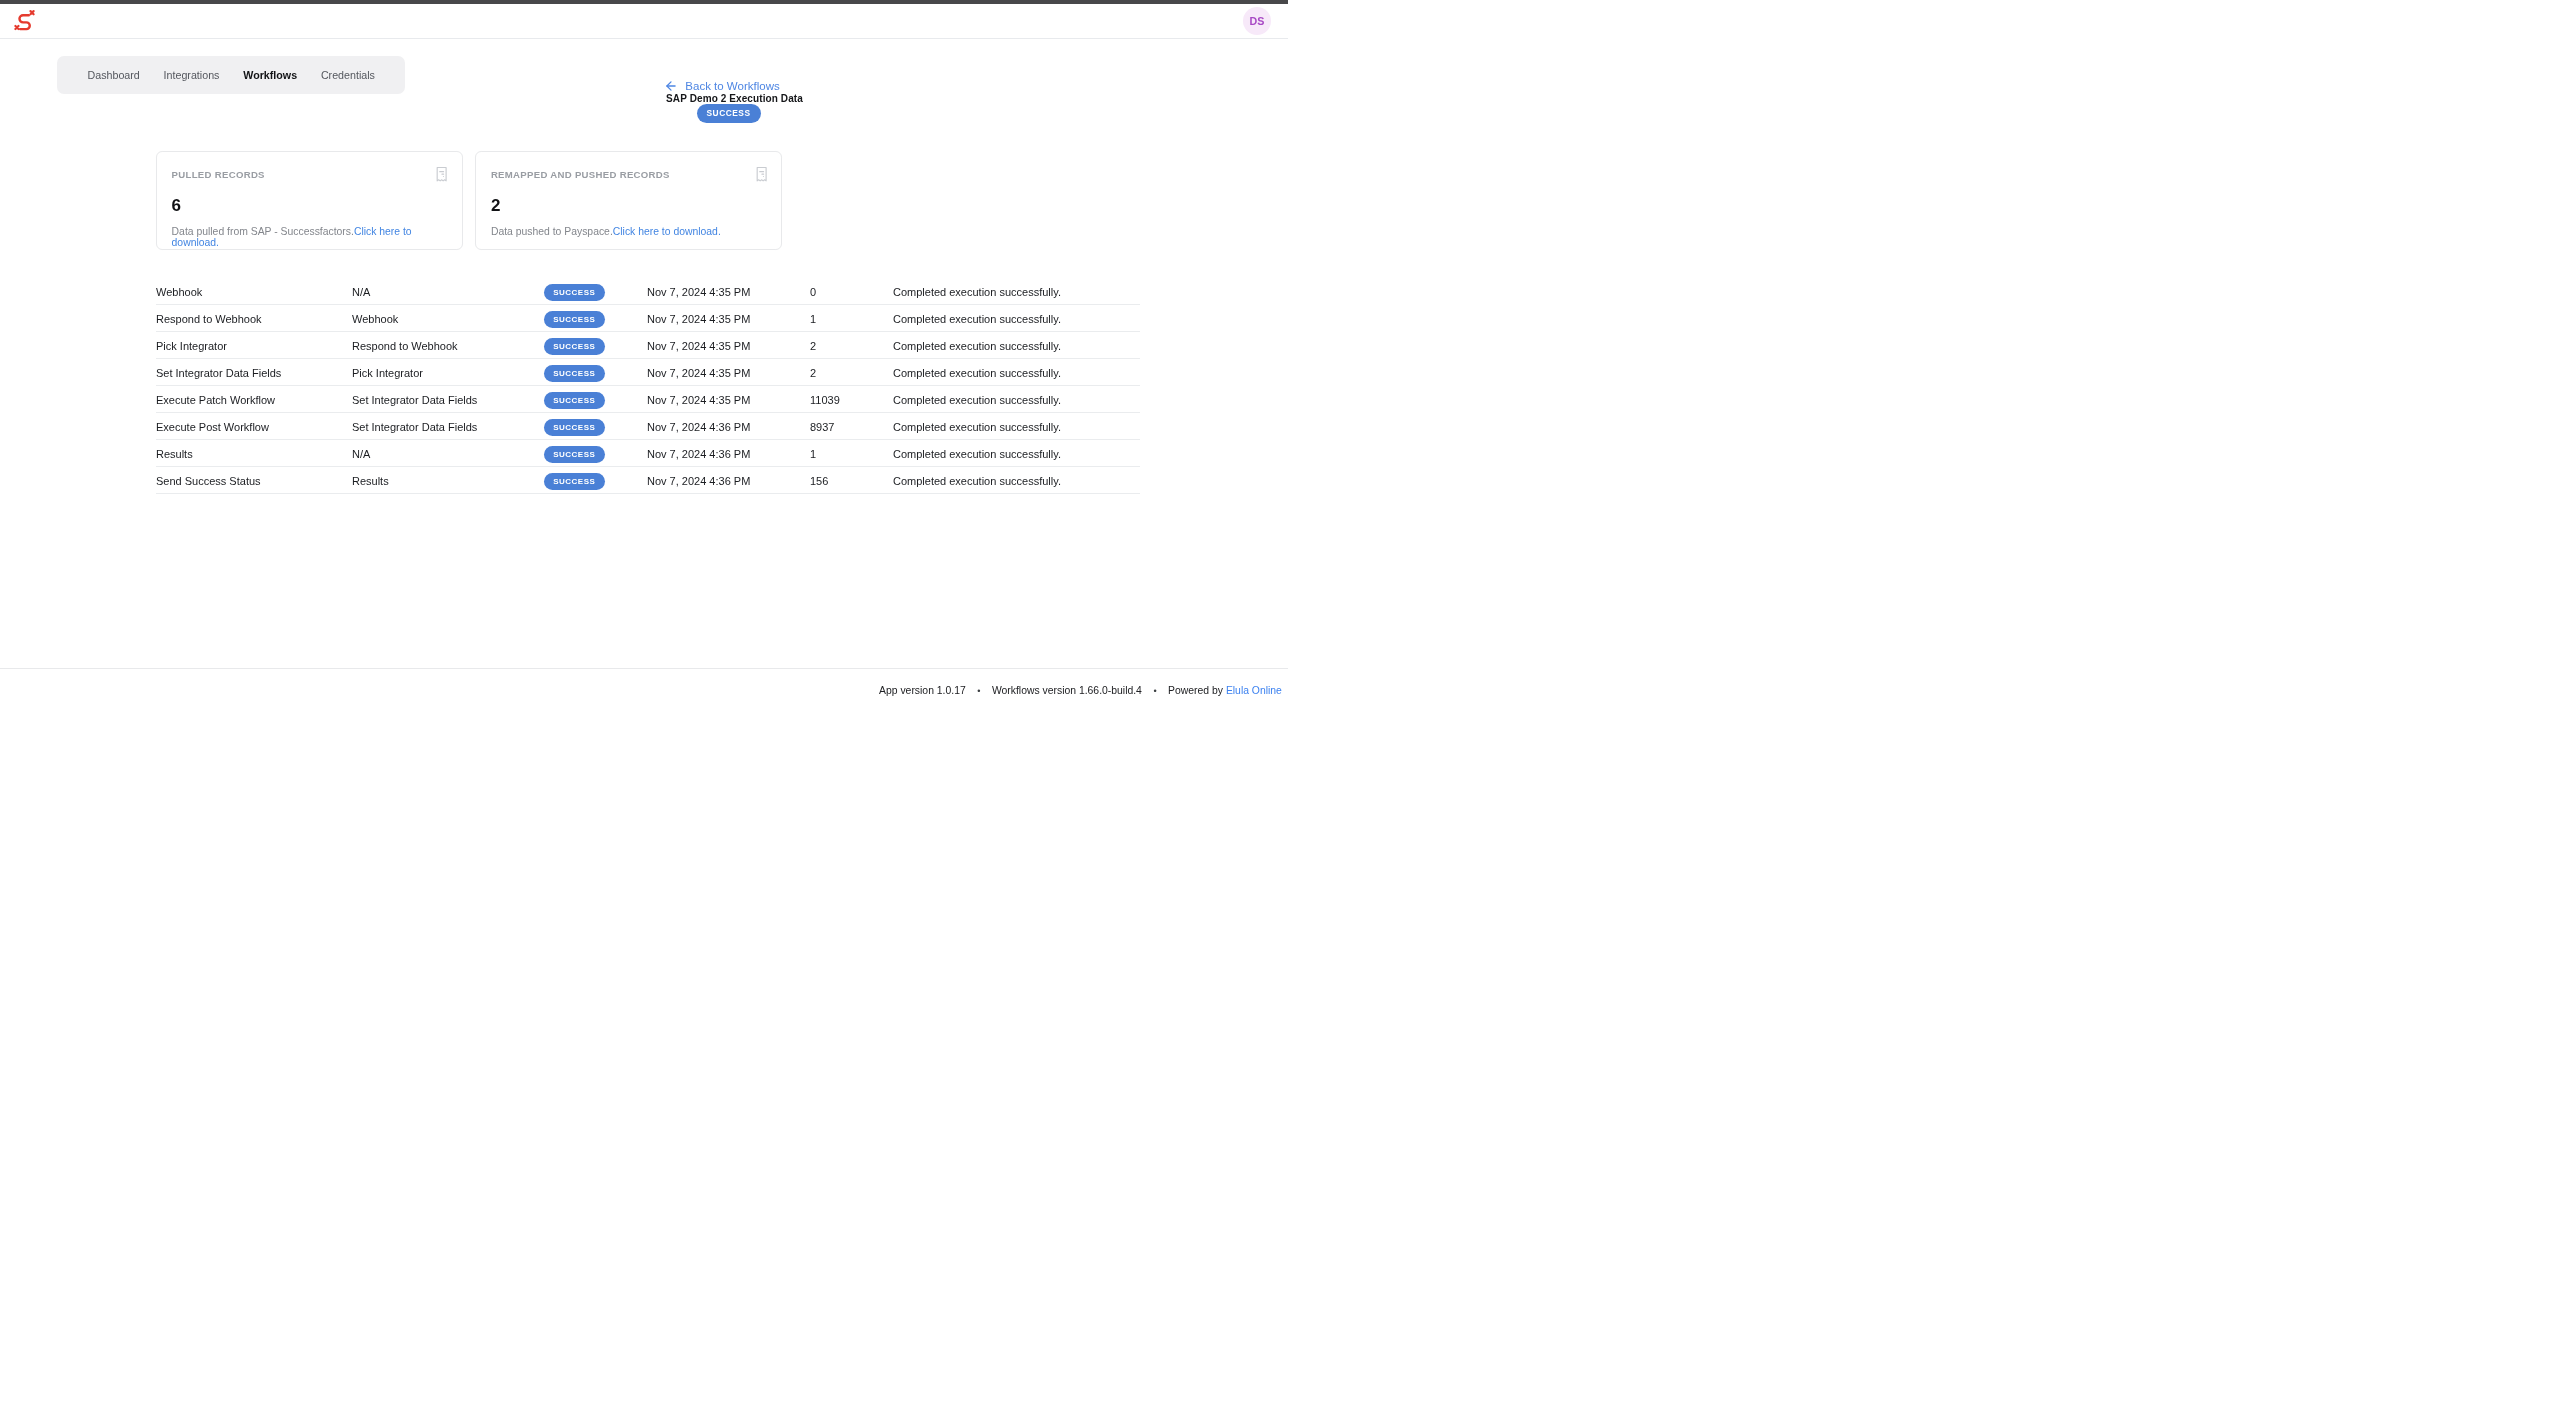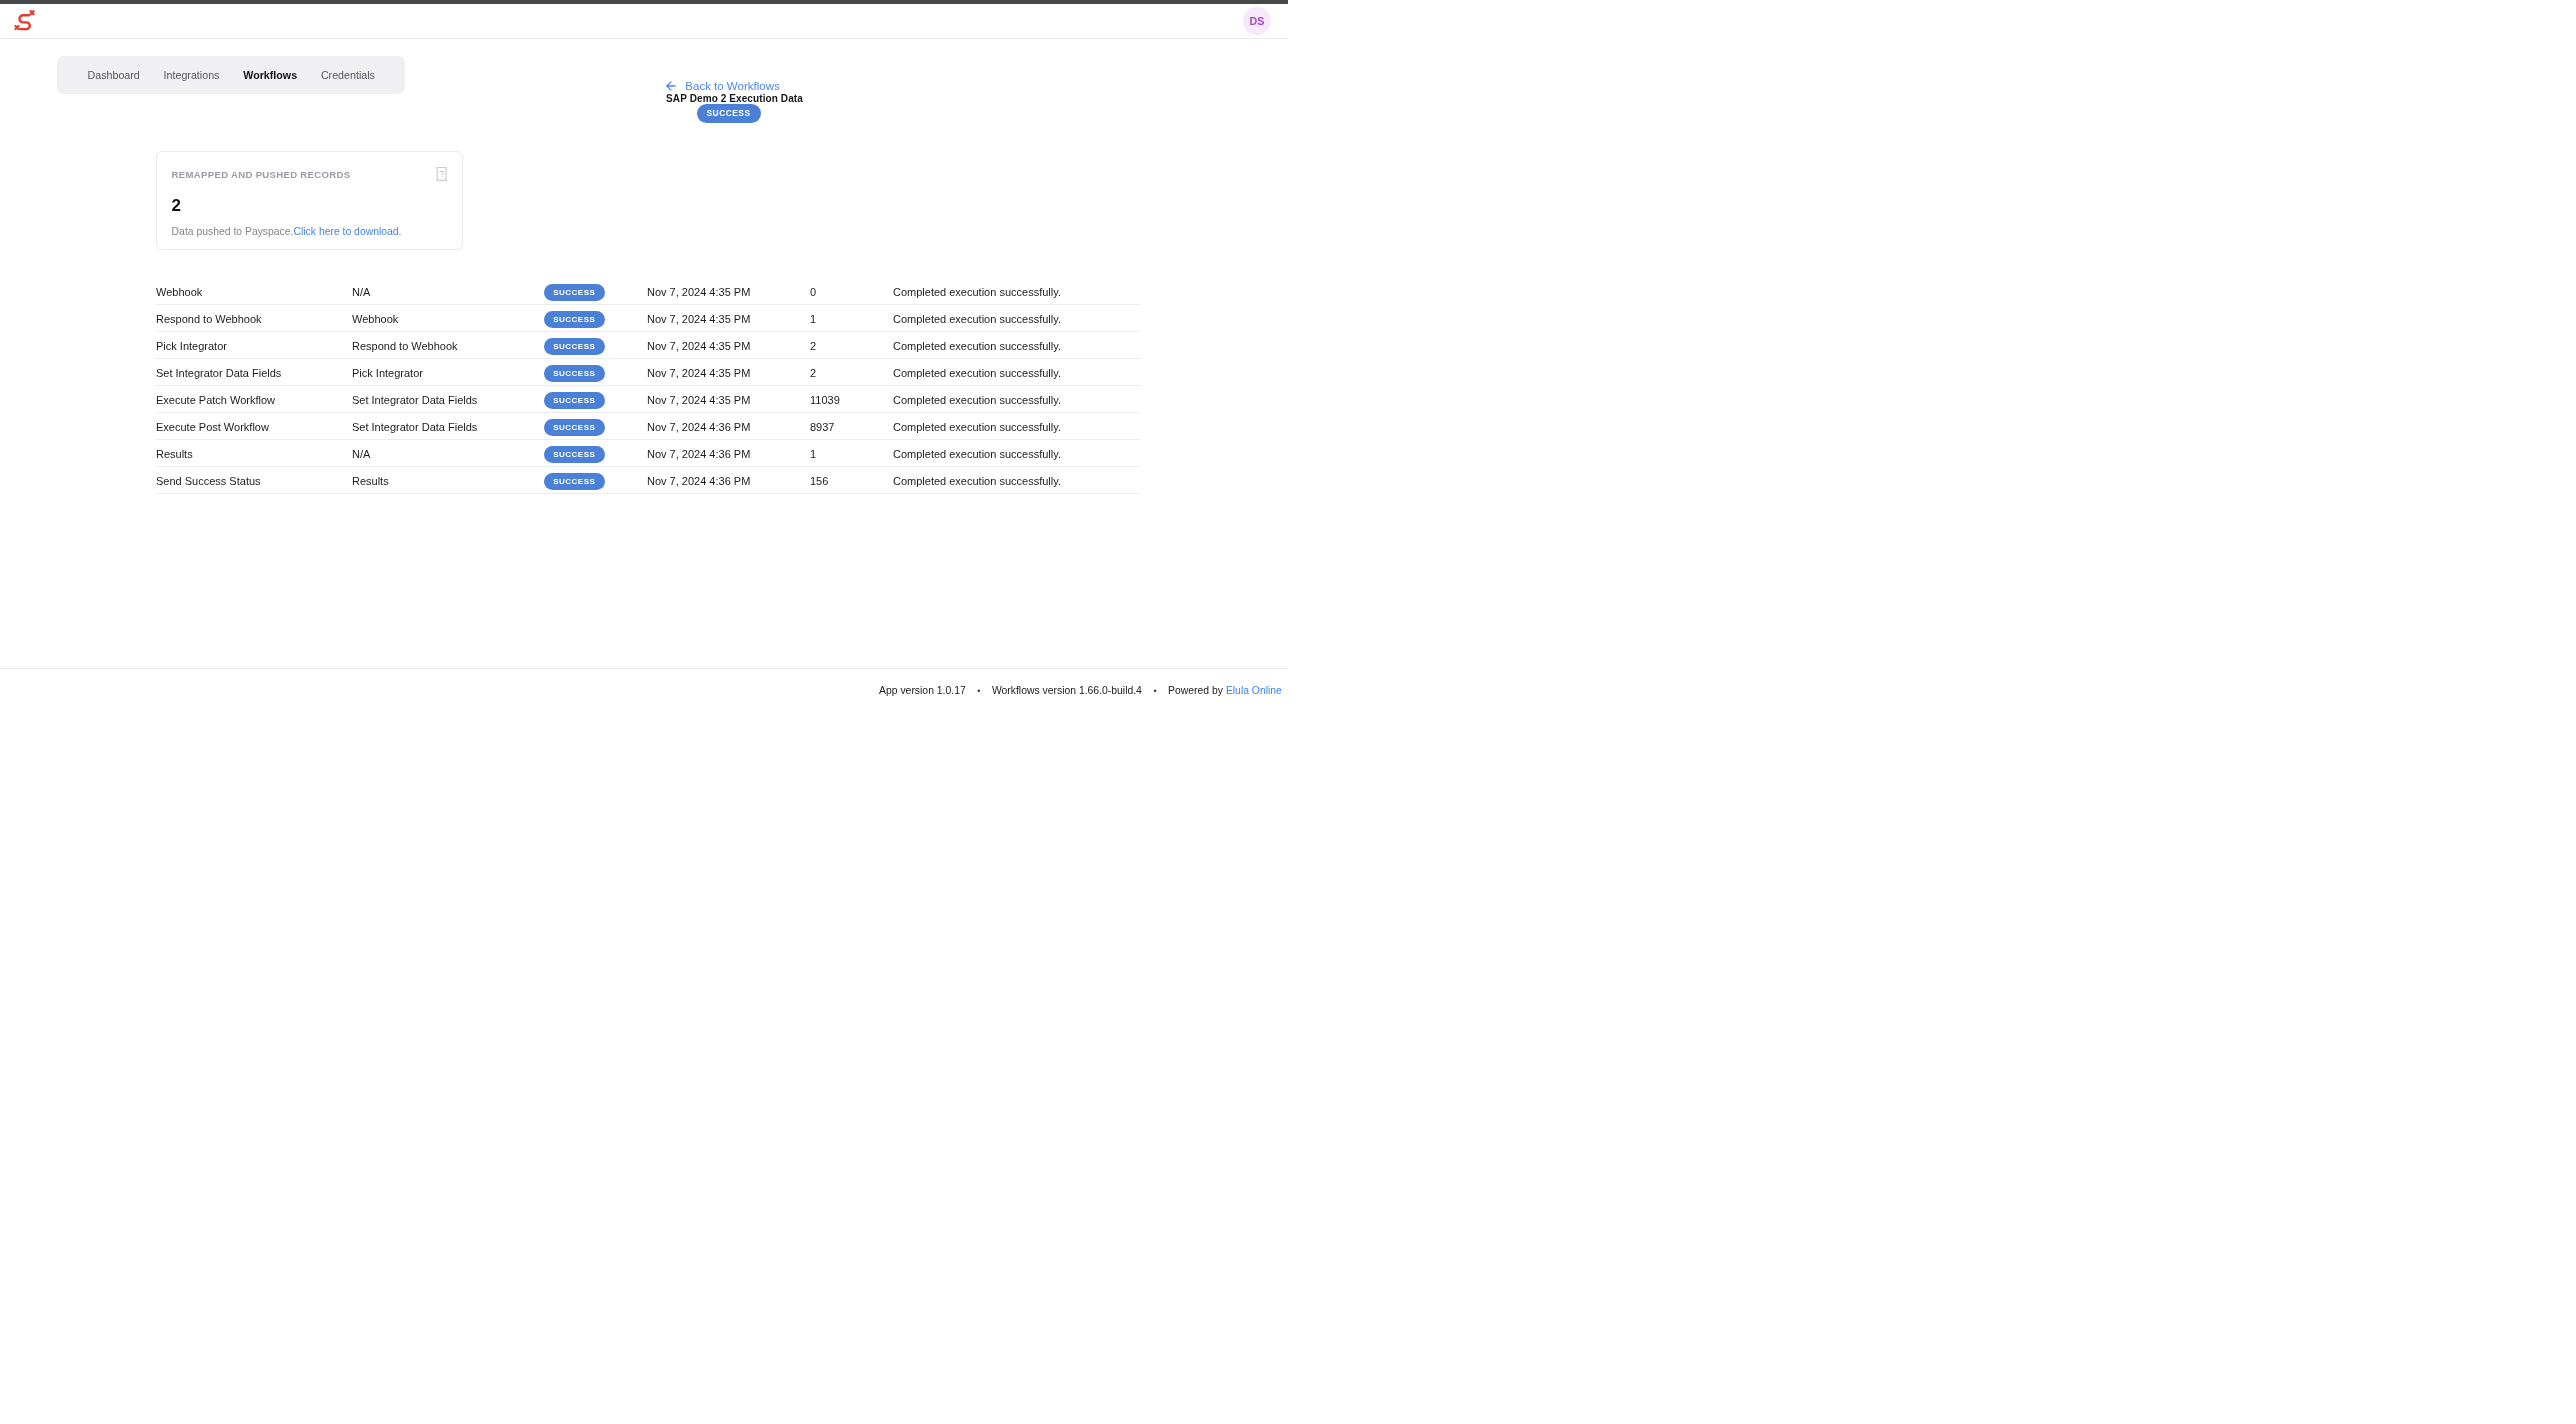--- a/index.html
+++ b/index.html
@@ -134,20 +134,33 @@
               <path d="M12 19l-7-7 7-7"></path>
           </svg>
         </span>
         <span>Back to Workflows</span>
       </a>
       <h1 class="page-title">SAP Demo 2 Execution Data</h1>
       <span class="badge lg">SUCCESS</span>
     </div>
 
     <section class="cards">
+      <div class="card">
+        <div class="card-label">PULLED RECORDS</div>
+        <div class="card-icon">
+          <svg width="15.3" height="17" viewBox="0 0 24 26" fill="none" stroke="currentColor" stroke-width="1.8" stroke-linecap="round" stroke-linejoin="round">
+            <path d="M5 2 h14 v21 l-2.33 -1.8 L14.33 23 L12 21.2 L9.67 23 L7.33 21.2 L5 23 Z"></path>
+            <path d="M9 8.5 h6"></path>
+            <path d="M12.5 12.5 h2.5"></path>
+            <path d="M14.8 16.2 h0.01"></path>
+          </svg>
+        </div>
+        <div class="card-value">6</div>
+        <div class="card-desc"><span>Data pulled from SAP - Successfactors.</span><a>Click here to download.</a></div>
+      </div>
 
       <div class="card">
         <div class="card-label">REMAPPED AND PUSHED RECORDS</div>
         <div class="card-icon">
           <svg width="15.3" height="17" viewBox="0 0 24 26" fill="none" stroke="currentColor" stroke-width="1.8" stroke-linecap="round" stroke-linejoin="round">
             <path d="M5 2 h14 v21 l-2.33 -1.8 L14.33 23 L12 21.2 L9.67 23 L7.33 21.2 L5 23 Z"></path>
             <path d="M9 8.5 h6"></path>
             <path d="M12.5 12.5 h2.5"></path>
             <path d="M14.8 16.2 h0.01"></path>
           </svg>

